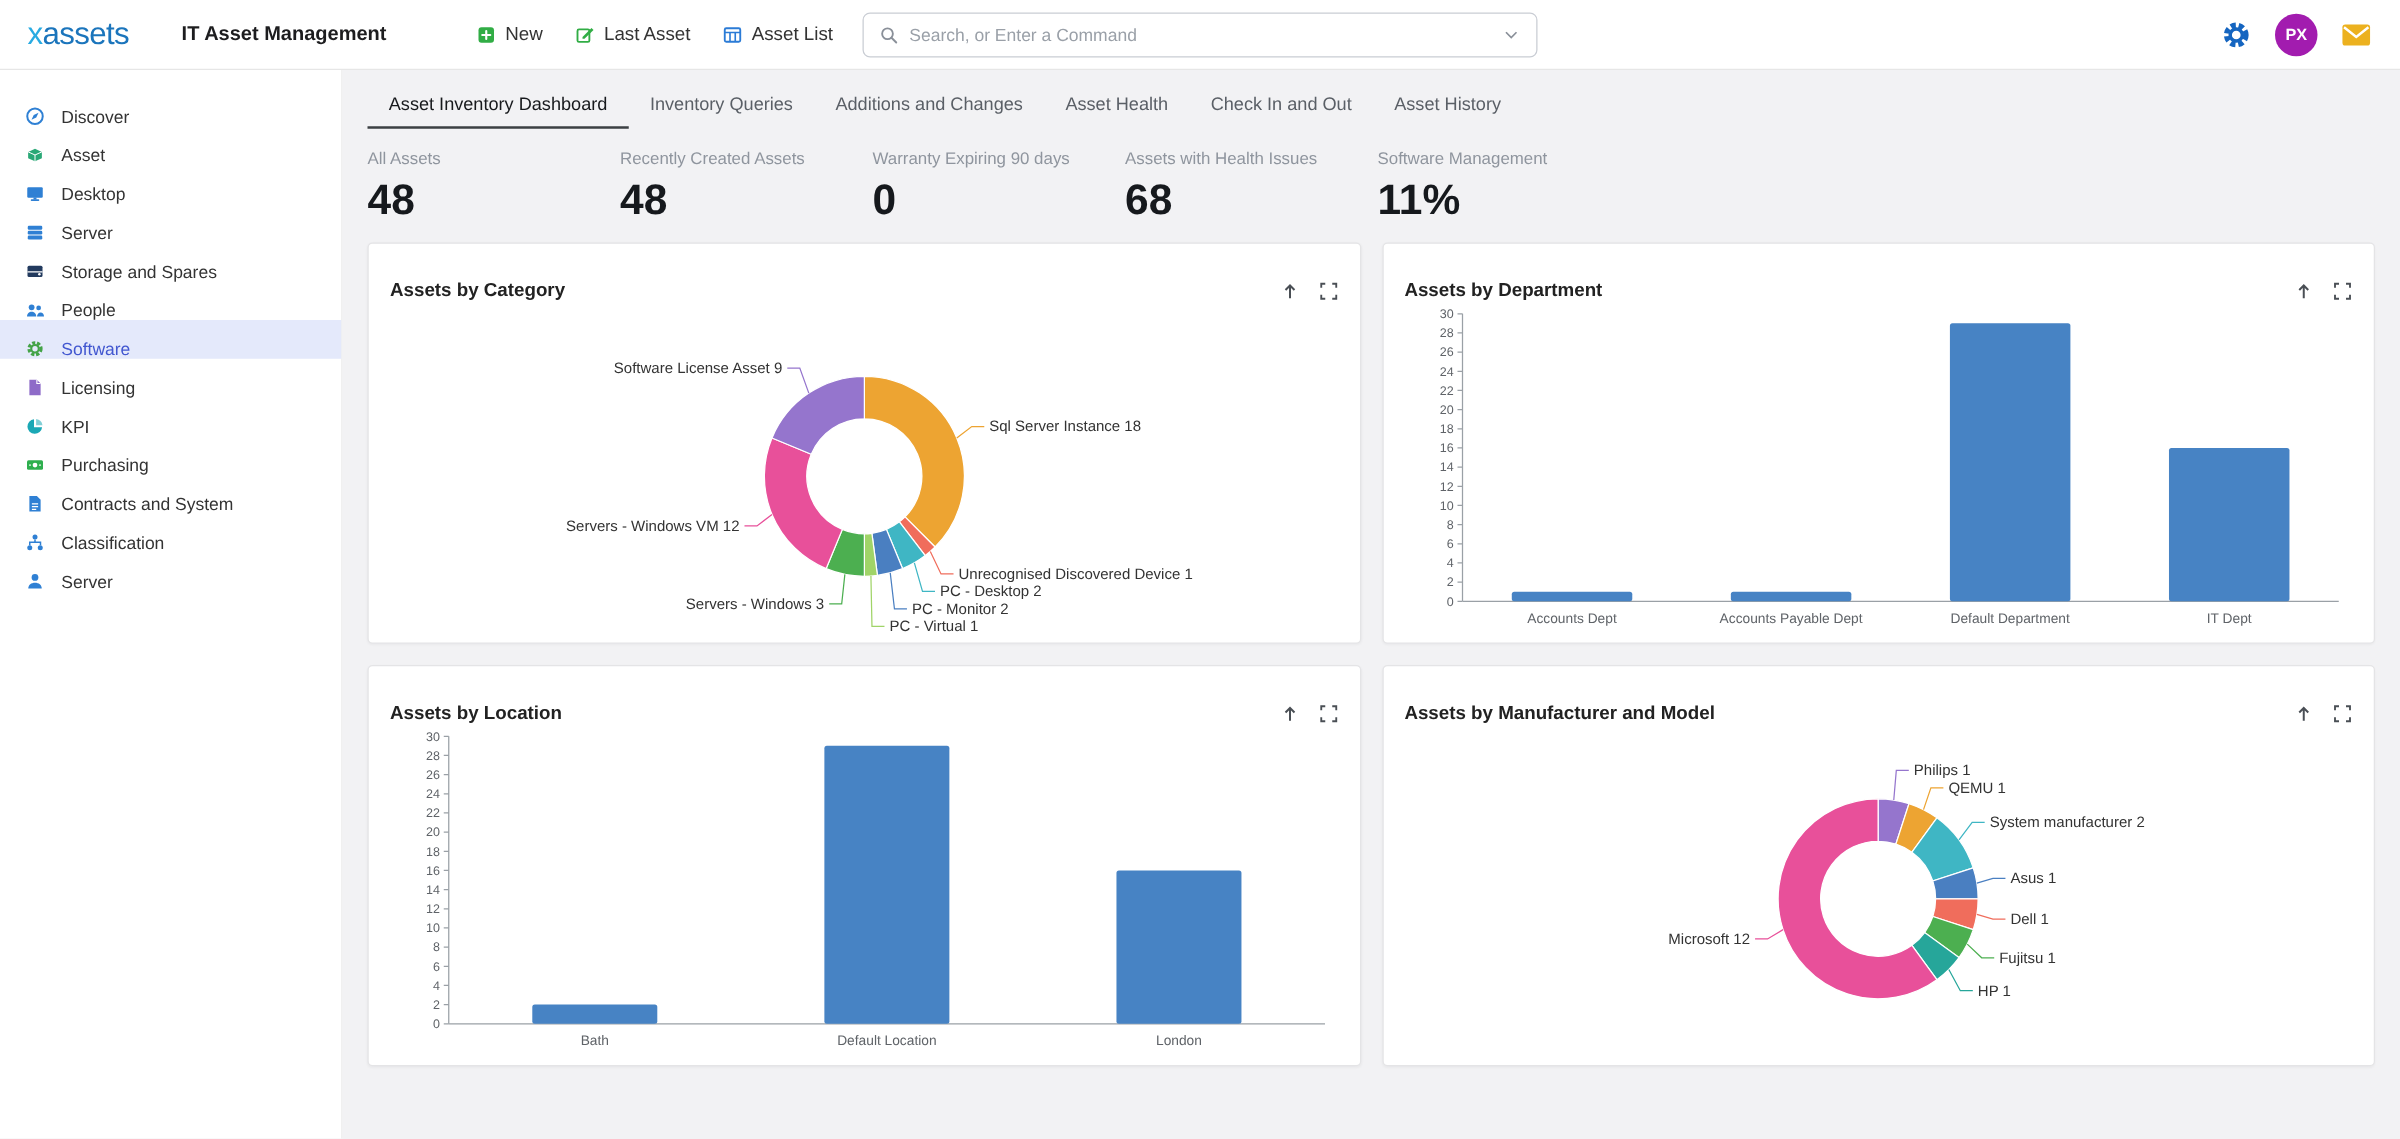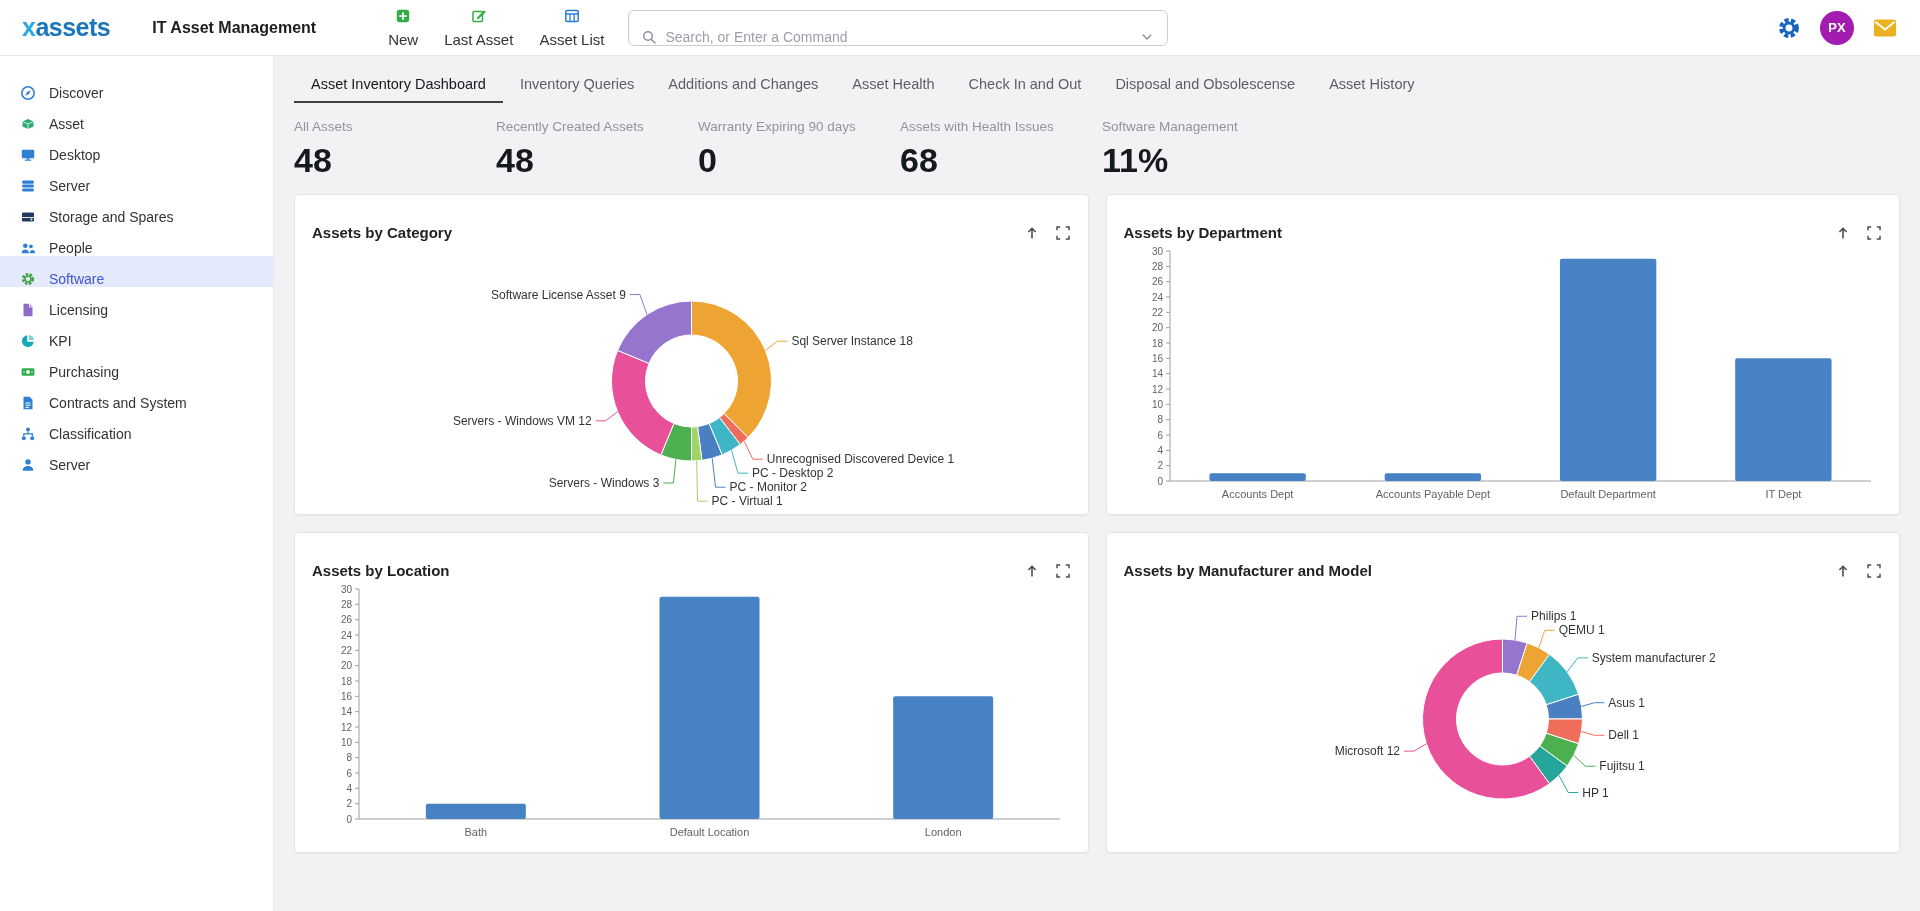--- a/index.html
+++ b/index.html
@@ -2,28 +2,28 @@
 <html><head>
 <meta charset="utf-8">
 <style>
   * { box-sizing: border-box; margin: 0; padding: 0; }
   html,body { width: 1920px; height: 911px; overflow: hidden; }
   body { font-family: "Liberation Sans", sans-serif; background: #f2f2f4; color: #222; }
 
   
   .topbar { height: 56px; background: #fff; border-bottom: 1px solid #e6e6e6;
             display: flex; align-items: center; padding: 0 22px; }
-  .brand { font-size: 25px; font-weight: bold; letter-spacing: -0.5px; cursor: pointer; }
+  .brand { font-size: 25px; font-weight: normal; letter-spacing: -0.5px; cursor: pointer; }
   .brand-x { color: #29abe2; }
   .brand-name { color: #1b75bc; }
   .app-title { font-size: 16px; font-weight: bold; color: #1d1d1f; margin-left: 42px; }
   .topbar-actions { display: flex; align-items: center; gap: 6px; margin-left: 62px; }
   .tb-btn { display: flex; align-items: center; gap: 7px; border: none; background: transparent;
-            font-family: inherit; font-size: 15px; color: #333; padding: 7px 10px; cursor: pointer; border-radius: 4px; flex-direction: column; }
-  .searchbox { display: flex; align-items: flex-end; width: 540px; height: 36px;
+            font-family: inherit; font-size: 15px; color: #333; padding: 7px 10px; cursor: pointer; border-radius: 4px; }
+  .searchbox { display: flex; align-items: center; width: 540px; height: 36px;
                border: 1px solid #c9cdd4; border-radius: 6px; padding: 0 12px; margin-left: 14px; color: #8a9099; background:#fff; }
   .searchbox input { flex: 1; border: none; outline: none; background: transparent;
                      font-family: inherit; font-size: 14px; color: #333; margin: 0 8px; }
   .searchbox input::placeholder { color: #9aa0a8; }
   .topbar-right { margin-left: auto; display: flex; align-items: center; gap: 18px; }
   .avatar { width: 34px; height: 34px; border-radius: 50%; color: #fff; font-size: 13px; font-weight: bold;
             display: flex; align-items: center; justify-content: center; cursor: pointer; }
   .icon { display: inline-flex; align-items: center; justify-content: center; }
   .icon svg { display: block; }
   .clickable { cursor: pointer; }
@@ -265,21 +265,20 @@
       </aside>
 
     <main class="main">
 
       <nav class="tabs" id="tabsEl">
           <div class="tab active">Asset Inventory Dashboard</div>
           <div class="tab">Inventory Queries</div>
           <div class="tab">Additions and Changes</div>
           <div class="tab">Asset Health</div>
           <div class="tab">Check In and Out</div>
-          <div class="tab">Disposal and Obsolescense</div>
           <div class="tab">Asset History</div>
         </nav>
 
       <div class="kpis" id="kpisEl">
           <div class="kpi">
             <div class="kpi-label">All Assets</div>
             <div class="kpi-value">48</div>
           </div>
           <div class="kpi">
             <div class="kpi-label">Recently Created Assets</div>

